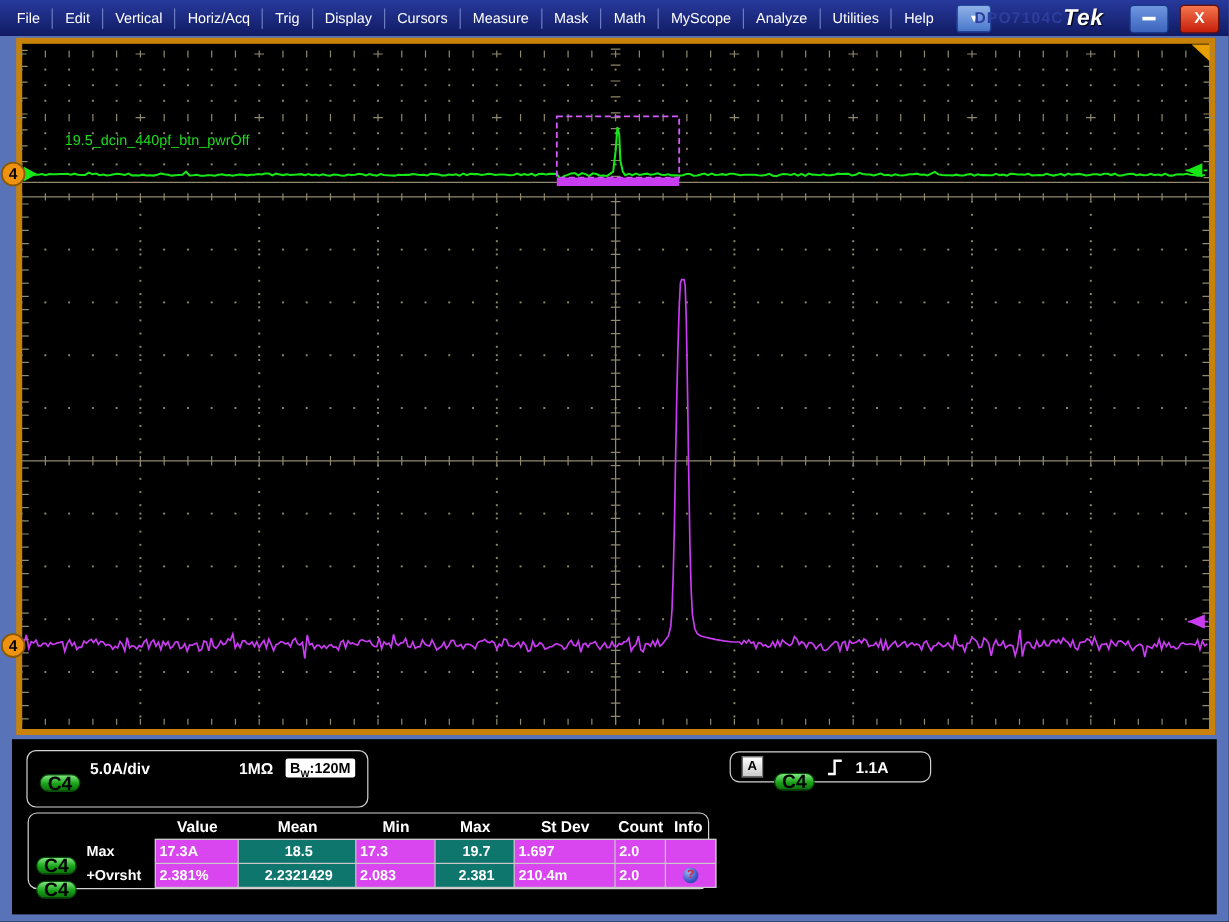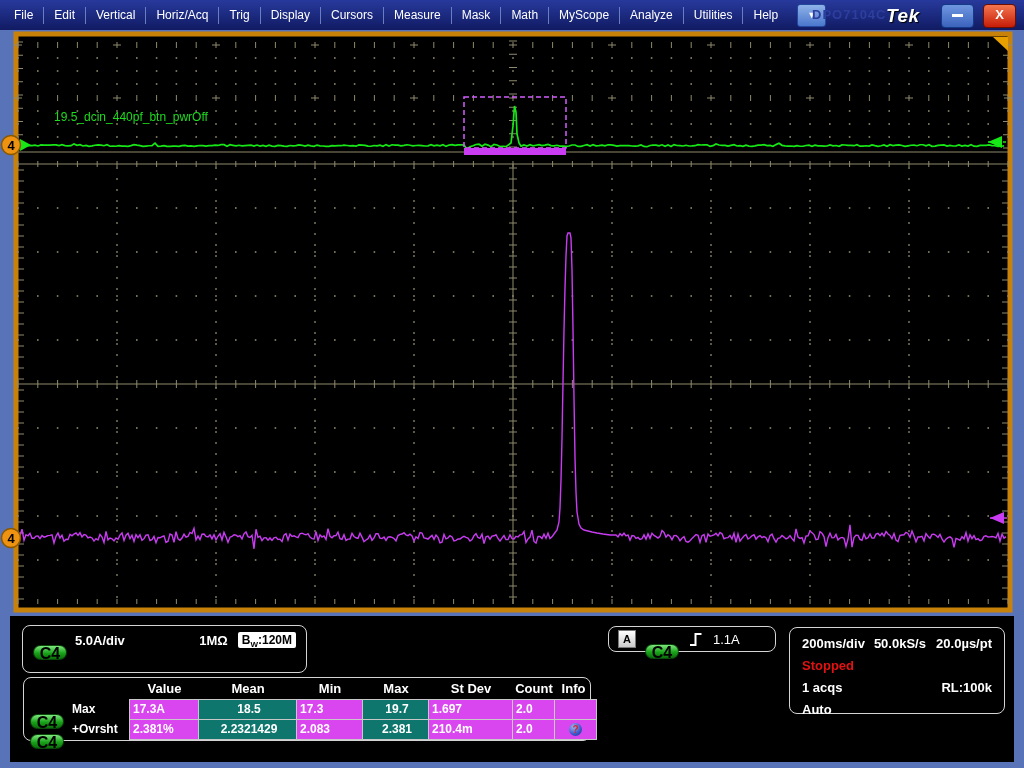--- a/index.html
+++ b/index.html
@@ -40,21 +40,21 @@
   .z-badge{display:inline-block;width:36px;height:15px;border-radius:9px;text-align:center;
     line-height:15px;font-size:9px;font-weight:bold;color:#000;
     background:linear-gradient(#d98ae9,#9232ba 60%,#6e1f90);border:1px solid #4d1168;box-sizing:border-box;}
   .bw-badge{display:inline-block;background:#fff;color:#000;font-weight:bold;font-size:12px;
     padding:0 4px;height:16px;line-height:16px;border-radius:2px;}
   .bw-badge sub{font-size:8px;}
 
   .trigger-box{left:598px;top:10px;width:168px;height:26px;display:flex;align-items:center;gap:9px;padding:0 0 0 9px;}
   .a-badge{display:inline-block;width:16px;height:16px;background:linear-gradient(#fff,#c9c9c9);
     color:#000;font-weight:bold;font-size:11px;text-align:center;line-height:16px;border:1px solid #777;}
-  .trig-level{font-size:13px;font-weight:normal;}
+  .trig-level{font-size:13px;font-weight:bold;}
 
   .timebase-box{left:779px;top:11px;width:216px;height:87px;padding:8px 12px;font-size:13px;font-weight:bold;}
   .tb-line{display:flex;justify-content:space-between;margin-bottom:7px;}
   .tb-left{display:flex;gap:9px;}
   .status-stopped{color:#e31212;}
 
   
   .meas-box{left:13px;top:61px;width:568px;height:64px;padding:0;}
   .meas-header{display:grid;grid-template-columns:106px 69px 98px 66px 66px 84px 42px 37px;
     height:21px;align-items:center;font-size:13px;font-weight:bold;text-align:center;}
@@ -1613,39 +1613,20 @@
 
     <div class="rbox trigger-box">
       <span class="a-badge">A</span>
       <span class="ch-badge">C4</span>
       <svg width="16" height="18">
         <path d="M2 15 h5.5 v-11 h6" stroke="#fff" fill="none" stroke-width="2"></path>
       </svg>
       <span class="trig-level">1.1A</span>
     </div>
 
-    <div class="rbox timebase-box">
-      <div class="tb-line">
-        <span class="tb-left">
-          <span>200ms/div</span>
-          <span>50.0kS/s</span>
-        </span>
-        <span>20.0µs/pt</span>
-      </div>
-      <div class="tb-line">
-        <span class="status-stopped">Stopped</span>
-      </div>
-      <div class="tb-line">
-        <span>1 acqs</span>
-        <span>RL:100k</span>
-      </div>
-      <div class="tb-line">
-        <span>Auto</span>
-      </div>
-    </div>
 
     <div class="rbox meas-box">
       <div class="meas-header">
         <span></span>
         <span>Value</span>
         <span>Mean</span>
         <span>Min</span>
         <span>Max</span>
         <span>St Dev</span>
         <span>Count</span>

